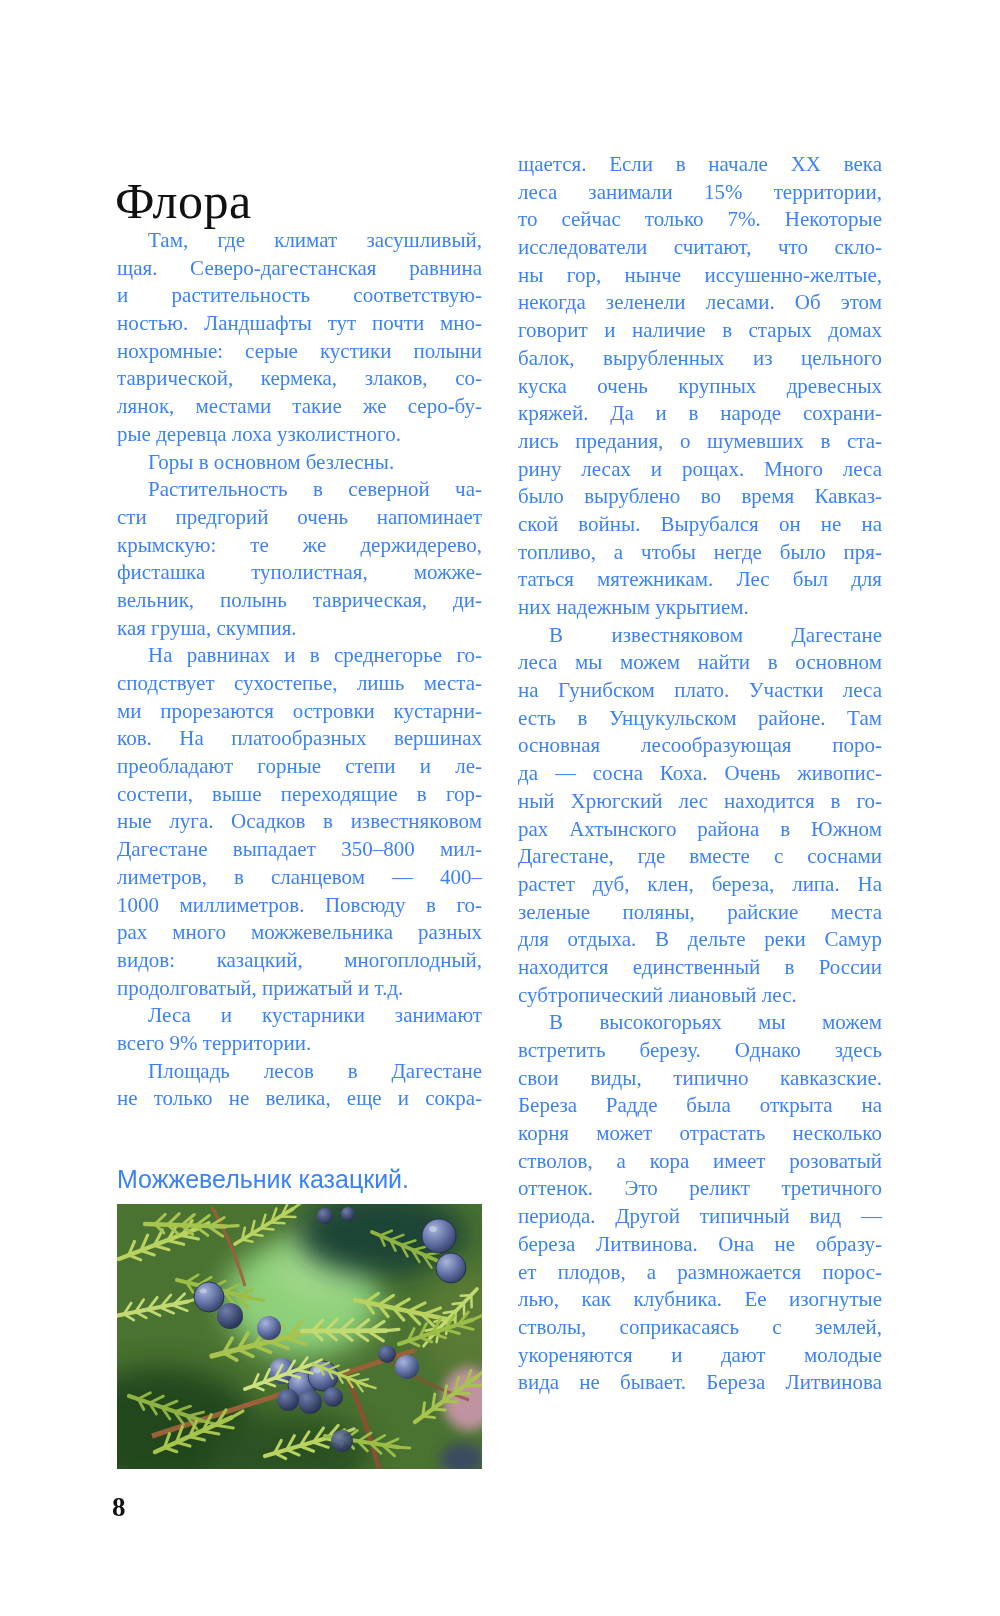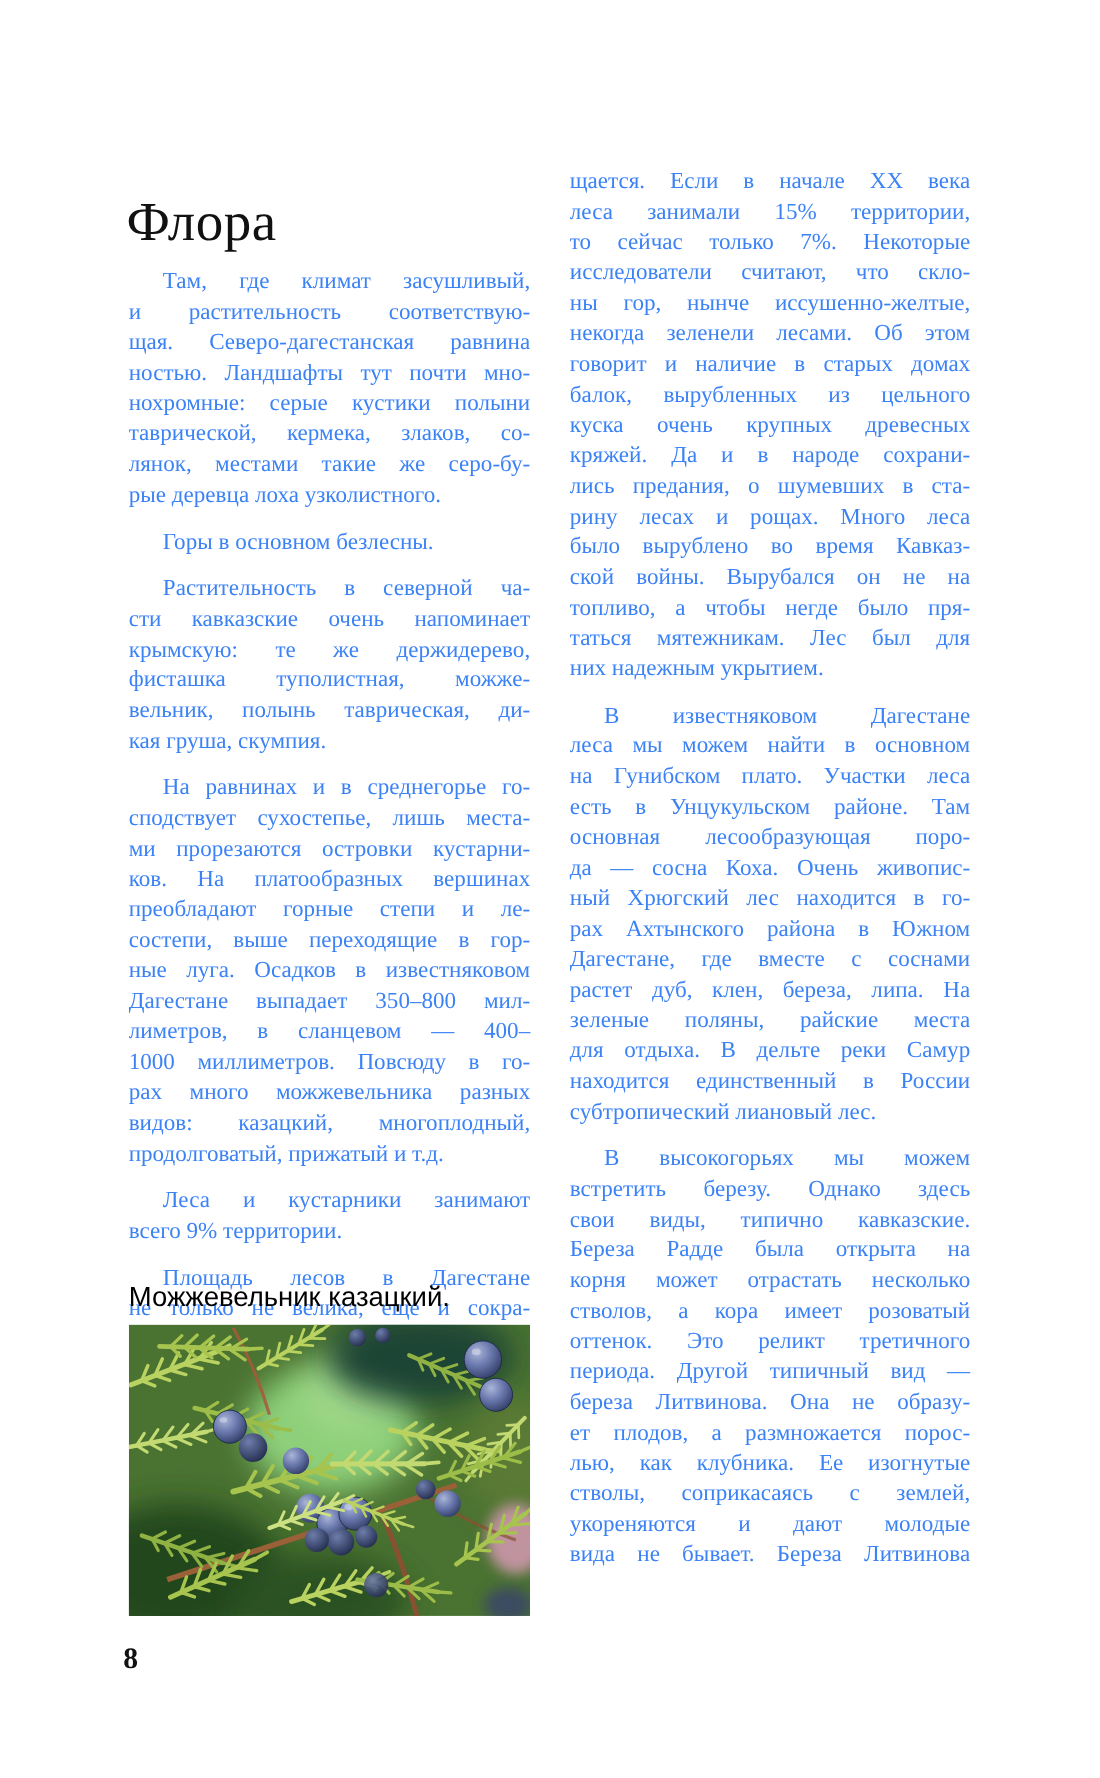--- a/index.html
+++ b/index.html
@@ -23,25 +23,25 @@
   }
   .col-left{left:117px;top:227px;width:365px;}
   .col-right{left:518px;top:151px;width:364px;}
   .line{
     text-align:justify;
     text-align-last:justify;
     height:27.7px;
     overflow:visible;
   }
   .line.para-end{text-align-last:left;}
-  .line.indent{text-indent:31px;margin-top:15px;}
+  .line.indent{text-indent:31px;}
   .caption{
     position:absolute;left:117px;top:1164px;width:365px;
     font-family:"Liberation Sans","DejaVu Sans",sans-serif;
-    font-size:25px;line-height:30px;color:#000000;
+    font-size:25px;line-height:30px;color:#3b82f6;
   }
   figure.photo{
     position:absolute;left:117px;top:1204px;width:365px;height:265px;
     margin:0;overflow:hidden;
   }
   figure.photo svg{display:block;}
   .page-number{
     position:absolute;left:112px;top:1492px;
     font-size:27px;font-weight:700;color:#111;
   }
@@ -49,30 +49,30 @@
 </head>
 <body>
 
 <main class="page">
 
   <h1 class="title">Флора</h1>
 
   <section class="col col-left">
 
   <div class="line indent">Там, где климат засушливый,</div>
+      <div class="line">щая. Северо-дагестанская равнина</div>
       <div class="line">и растительность соответствую-</div>
-      <div class="line">щая. Северо-дагестанская равнина</div>
       <div class="line">ностью. Ландшафты тут почти мно-</div>
       <div class="line">нохромные: серые кустики полыни</div>
       <div class="line">таврической, кермека, злаков, со-</div>
       <div class="line">лянок, местами такие же серо-бу-</div>
       <div class="line para-end">рые деревца лоха узколистного.</div>
       <div class="line indent para-end">Горы в основном безлесны.</div>
       <div class="line indent">Растительность в северной ча-</div>
-      <div class="line">сти кавказские очень напоминает</div>
+      <div class="line">сти предгорий очень напоминает</div>
       <div class="line">крымскую: те же держидерево,</div>
       <div class="line">фисташка туполистная, можже-</div>
       <div class="line">вельник, полынь таврическая, ди-</div>
       <div class="line para-end">кая груша, скумпия.</div>
       <div class="line indent">На равнинах и в среднегорье го-</div>
       <div class="line">сподствует сухостепье, лишь места-</div>
       <div class="line">ми прорезаются островки кустарни-</div>
       <div class="line">ков. На платообразных вершинах</div>
       <div class="line">преобладают горные степи и ле-</div>
       <div class="line">состепи, выше переходящие в гор-</div>

